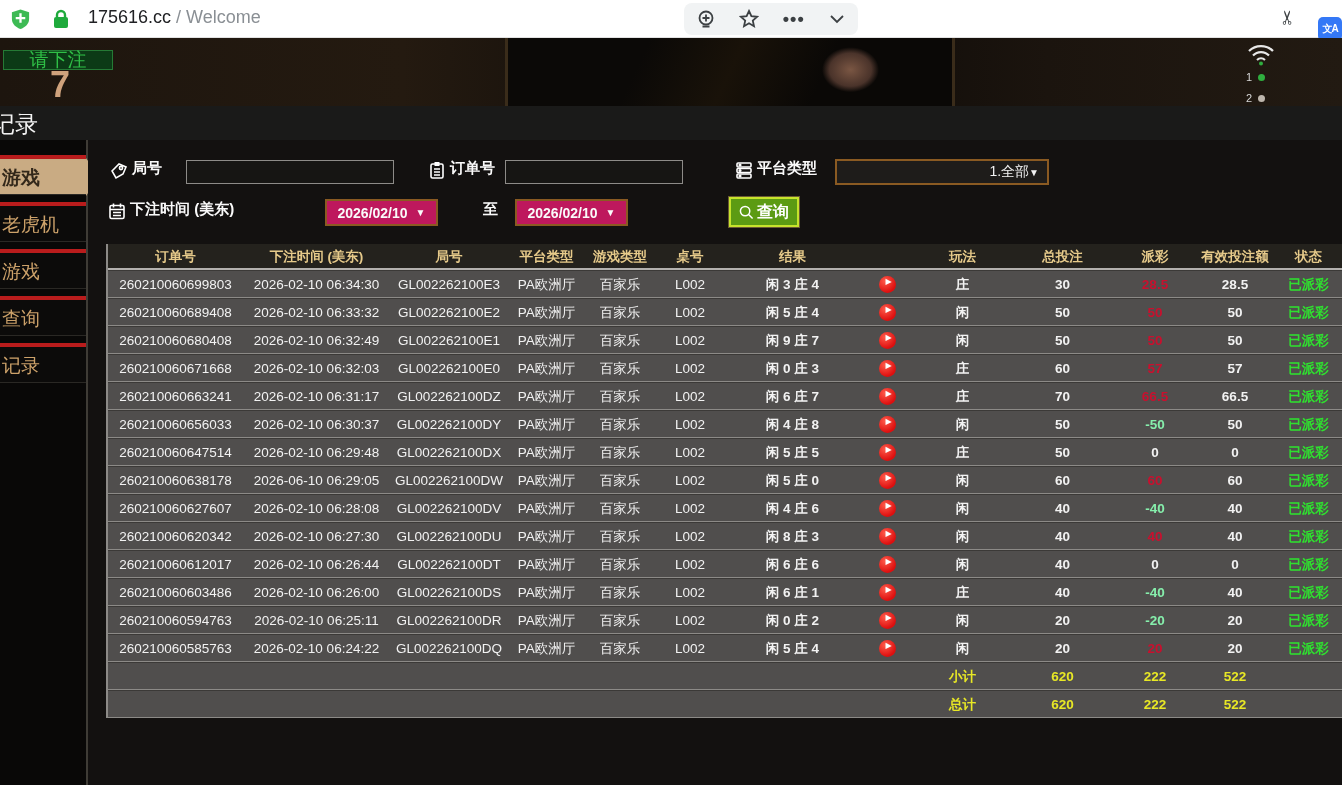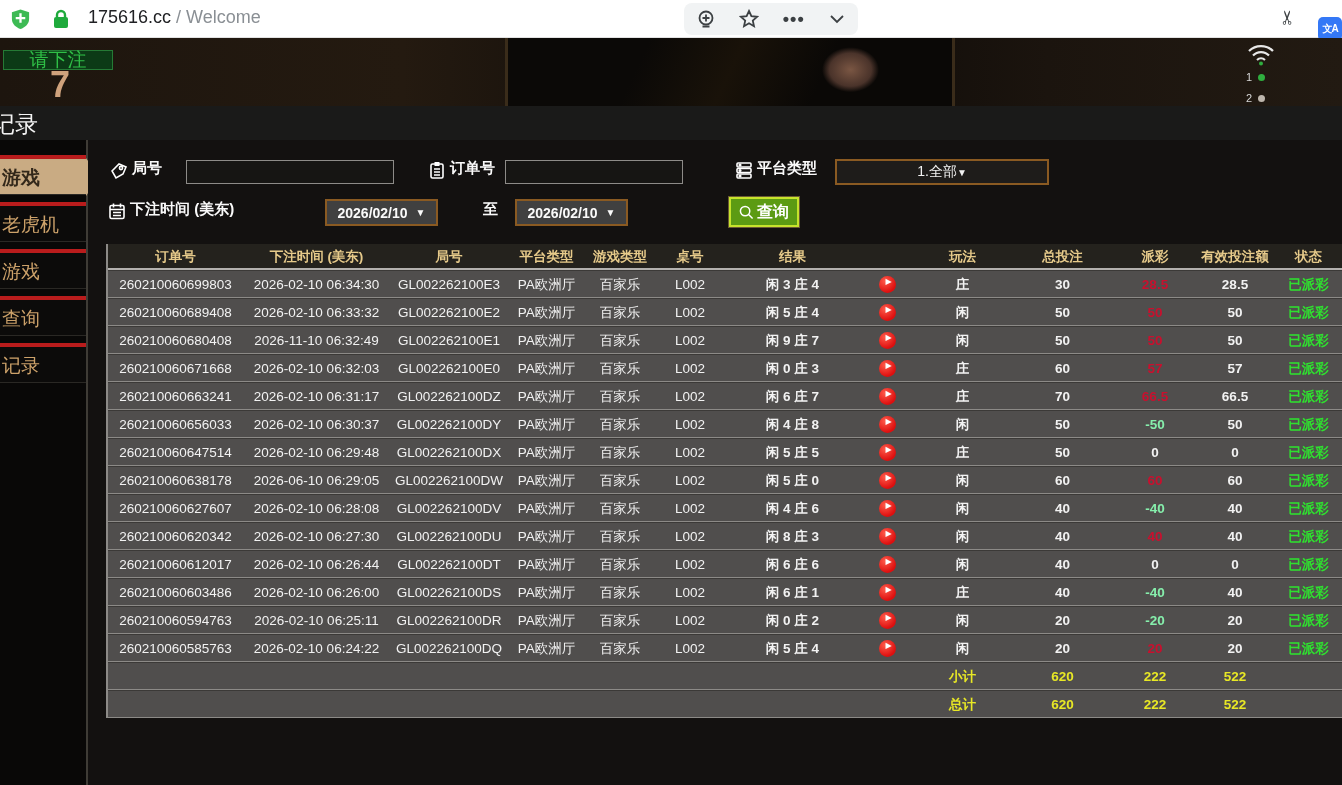--- a/index.html
+++ b/index.html
@@ -61,23 +61,23 @@
   .side-item.active::after { content:''; position:absolute; right:-13px; top:50%; margin-top:-19px;
                border-left:13px solid #c9ab83; border-top:19px solid transparent;
                border-bottom:19px solid transparent; }
 
   
   .main { position:absolute; left:88px; top:140px; width:1254px; height:645px; background:#131110; }
   .flabel { position:absolute; color:#fafafa; font-size:15px; font-weight:bold; white-space:nowrap; }
   .ficon { position:absolute; width:18px; height:18px; }
   .tinput { position:absolute; height:24px; background:#161513; border:1px solid #8d8b88; }
   .fselect { position:absolute; height:26px; background:#1e1c1a; border:2px solid #8a5a22; color:#f2f2f2;
-             font-size:14px; display:flex; align-items:center; justify-content:center;
+             font-size:14px; display:flex; align-items:center; justify-content:flex-end;
              padding:0 8px; cursor:pointer; }
-  .dselect { position:absolute; height:27px; background:#404040; border:2px solid #8a5a22; color:#fafafa;
+  .dselect { position:absolute; height:27px; background:#be185d; border:2px solid #8a5a22; color:#fafafa;
              font-size:14px; font-weight:bold; display:flex; align-items:center; justify-content:center;
              gap:8px; cursor:pointer; }
   .caret { font-size:10px; }
   .qbtn { position:absolute; height:30px; background:#5c9b13; border:2px solid #c6e42c;
           outline:1px solid #6b5a33; color:#ffffff; font-size:16px; font-weight:bold;
           display:flex; align-items:center; justify-content:center; gap:3px; padding:0 8px; cursor:pointer; }
 
   
   .tbl { position:absolute; left:18px; top:104px; width:1236px; border-left:2px solid #8c8a87; }
   .trow { display:grid; grid-template-columns:135px 147px 118px 77px 70px 70px 135px 55px 95px 105px 80px 80px 1fr;
@@ -266,21 +266,21 @@
               <div class="playbtn"></div>
             </div>
             <div class="c-bold">闲</div>
             <div class="c-bold">50</div>
             <div class="c-bold pos">50</div>
             <div class="c-bold">50</div>
             <div class="stat">已派彩</div>
           </div>
           <div class="trow">
             <div>260210060680408</div>
-            <div>2026-11-10 06:32:49</div>
+            <div>2026-02-10 06:32:49</div>
             <div>GL002262100E1</div>
             <div>PA欧洲厅</div>
             <div>百家乐</div>
             <div>L002</div>
             <div class="c-bold">闲 9 庄 7</div>
             <div>
               <div class="playbtn"></div>
             </div>
             <div class="c-bold">闲</div>
             <div class="c-bold">50</div>

